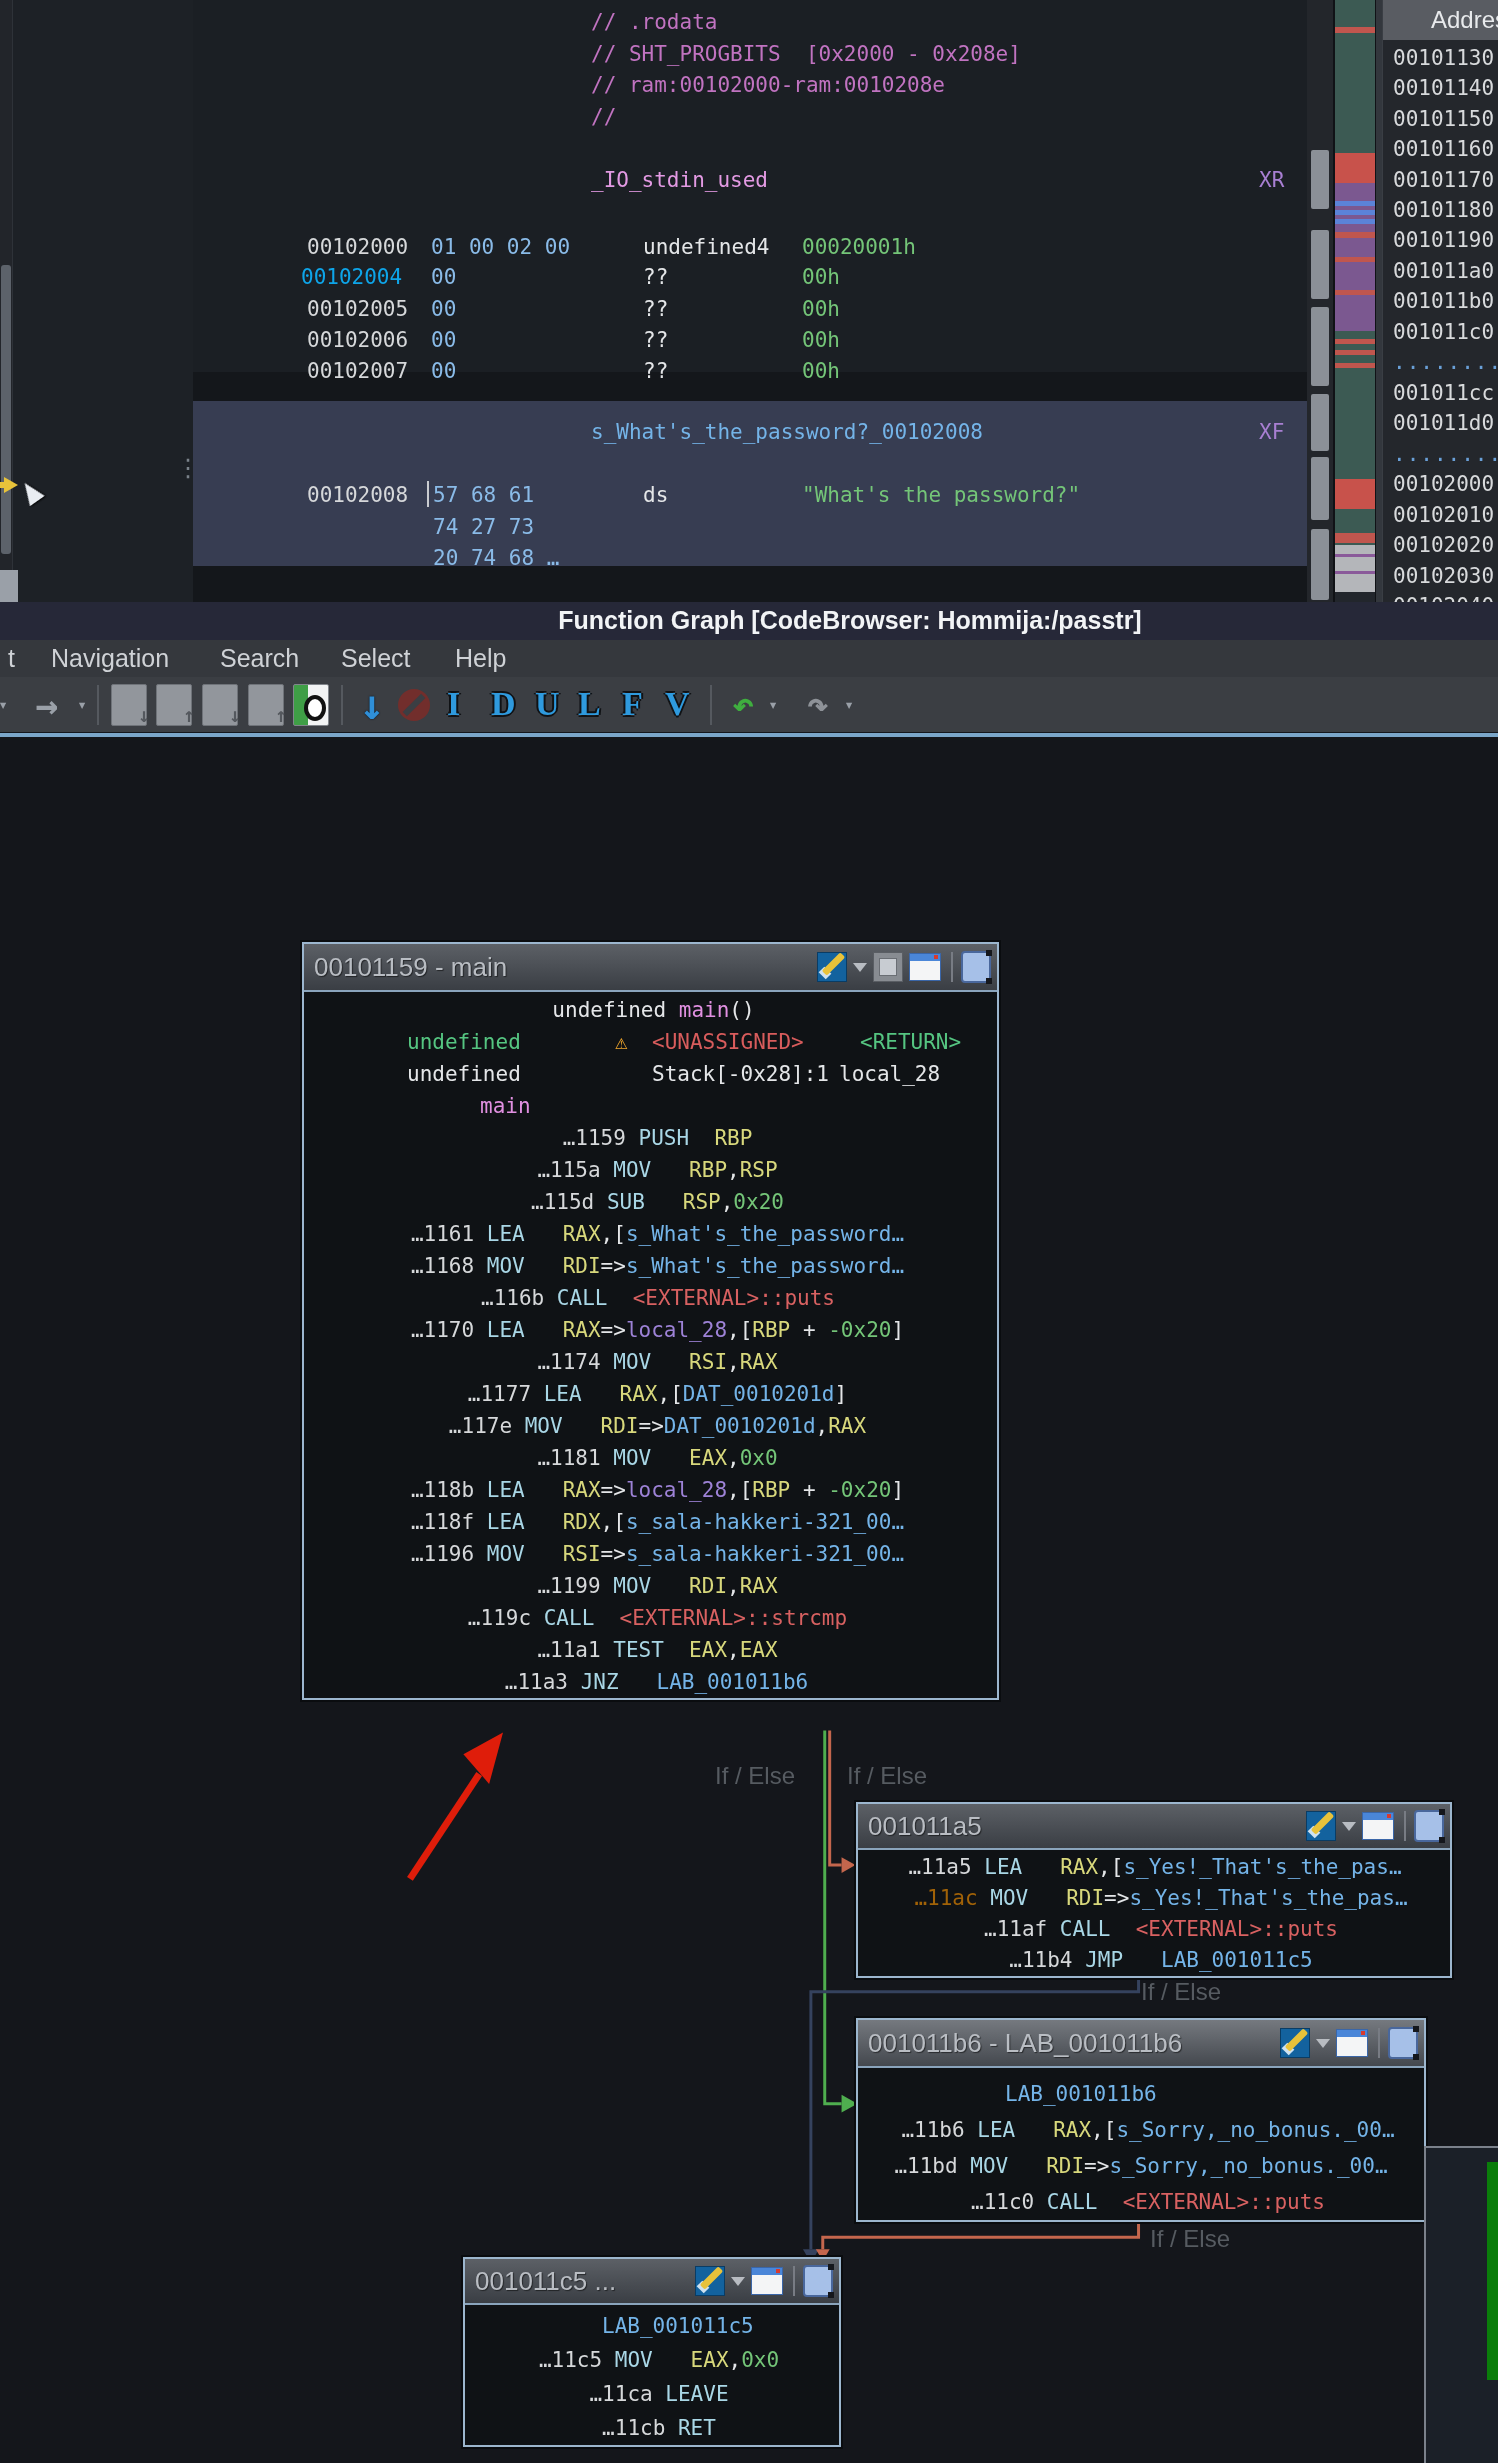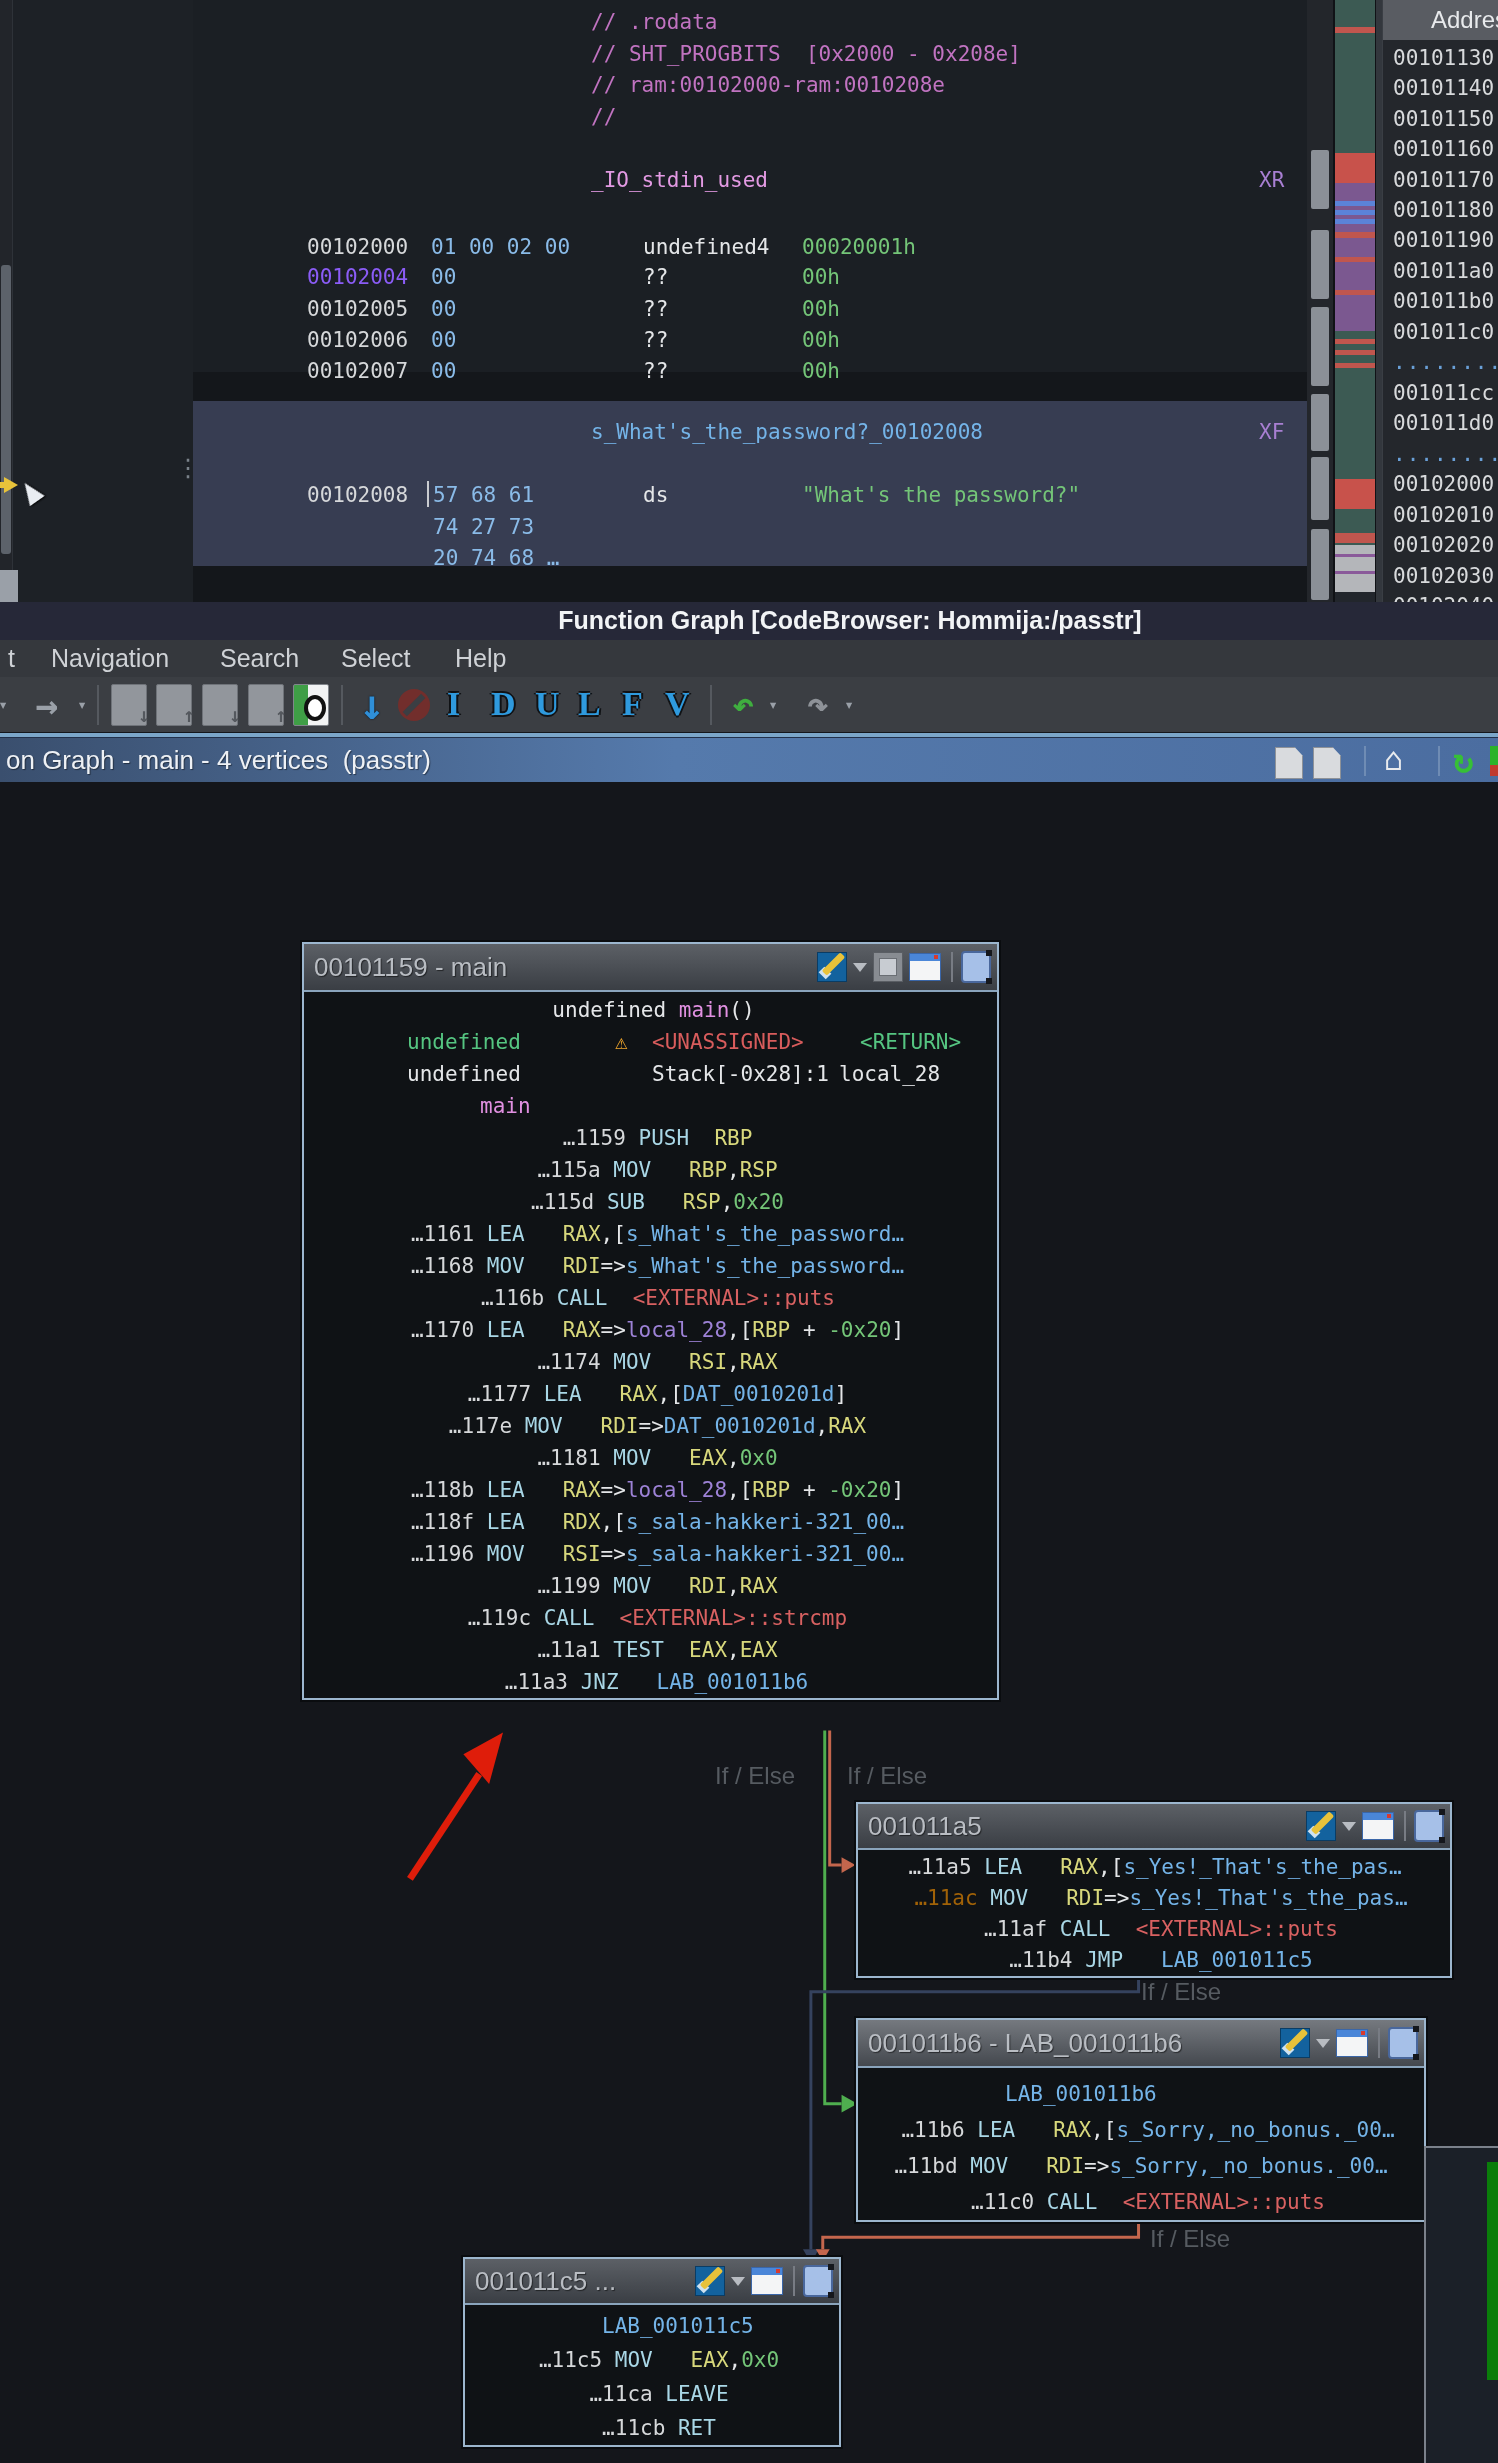--- a/index.html
+++ b/index.html
@@ -117,21 +117,21 @@
       <div id="band-top"></div>
       <div id="selection-bg" style="background: rgb(55, 61, 82);"></div>
       <div id="band-bottom"></div>
       <div id="listing-rows">
           <div class="lrow" style="top: 10px;"><span style="color: rgb(193, 115, 193); position: absolute; left: 398px;">// .rodata</span></div>
           <div class="lrow" style="top: 42px;"><span style="color: rgb(193, 115, 193); position: absolute; left: 398px;">// SHT_PROGBITS  [0x2000 - 0x208e]</span></div>
           <div class="lrow" style="top: 73px;"><span style="color: rgb(193, 115, 193); position: absolute; left: 398px;">// ram:00102000-ram:0010208e</span></div>
           <div class="lrow" style="top: 105px;"><span style="color: rgb(193, 115, 193); position: absolute; left: 398px;">//</span></div>
           <div class="lrow" style="top: 168px;"><span style="color: rgb(227, 154, 227); position: absolute; left: 398px;">_IO_stdin_used</span><span style="color: rgb(168, 127, 210); position: absolute; left: 1066px;">XR</span></div>
           <div class="lrow" style="top: 235px;"><span style="color: rgb(214, 216, 218); position: absolute; left: 114px;">00102000</span><span style="color: rgb(138, 187, 232); position: absolute; left: 238px;">01 00 02 00</span><span style="color: rgb(228, 230, 232); position: absolute; left: 450px;">undefined4</span><span style="color: rgb(116, 197, 120); position: absolute; left: 609px;">00020001h</span></div>
-          <div class="lrow" style="top: 265px;"><span style="color: #8b5cf6; position: absolute; left: 114px; text-align: center;">00102004</span><span style="color: rgb(138, 187, 232); position: absolute; left: 238px;">00</span><span style="color: rgb(228, 230, 232); position: absolute; left: 450px;">??</span><span style="color: rgb(116, 197, 120); position: absolute; left: 609px;">00h</span></div>
+          <div class="lrow" style="top: 265px;"><span style="color: #0ea5e9; position: absolute; left: 108px; text-align: center;">00102004</span><span style="color: rgb(138, 187, 232); position: absolute; left: 238px;">00</span><span style="color: rgb(228, 230, 232); position: absolute; left: 450px;">??</span><span style="color: rgb(116, 197, 120); position: absolute; left: 609px;">00h</span></div>
           <div class="lrow" style="top: 297px;"><span style="color: rgb(214, 216, 218); position: absolute; left: 114px;">00102005</span><span style="color: rgb(138, 187, 232); position: absolute; left: 238px;">00</span><span style="color: rgb(228, 230, 232); position: absolute; left: 450px;">??</span><span style="color: rgb(116, 197, 120); position: absolute; left: 609px;">00h</span></div>
           <div class="lrow" style="top: 328px;"><span style="color: rgb(214, 216, 218); position: absolute; left: 114px;">00102006</span><span style="color: rgb(138, 187, 232); position: absolute; left: 238px;">00</span><span style="color: rgb(228, 230, 232); position: absolute; left: 450px;">??</span><span style="color: rgb(116, 197, 120); position: absolute; left: 609px;">00h</span></div>
           <div class="lrow" style="top: 359px;"><span style="color: rgb(214, 216, 218); position: absolute; left: 114px;">00102007</span><span style="color: rgb(138, 187, 232); position: absolute; left: 238px;">00</span><span style="color: rgb(228, 230, 232); position: absolute; left: 450px;">??</span><span style="color: rgb(116, 197, 120); position: absolute; left: 609px;">00h</span></div>
           <div class="lrow" style="top: 420px;"><span style="color: rgb(116, 180, 232); position: absolute; left: 398px;">s_What's_the_password?_00102008</span><span style="color: rgb(168, 127, 210); position: absolute; left: 1066px;">XF</span></div>
           <div class="lrow" style="top: 483px;"><span style="color: rgb(214, 216, 218); position: absolute; left: 114px;">00102008</span><span style="color: rgb(138, 187, 232); position: absolute; left: 240px;">57 68 61</span><span style="color: rgb(228, 230, 232); position: absolute; left: 450px;">ds</span><span style="color: rgb(116, 197, 120); position: absolute; left: 609px;">"What's the password?"</span></div>
           <div class="lrow" style="top: 515px;"><span style="color: rgb(138, 187, 232); position: absolute; left: 240px;">74 27 73</span></div>
           <div class="lrow" style="top: 546px;"><span style="color: rgb(138, 187, 232); position: absolute; left: 240px;">20 74 68 …</span></div>
         </div>
       <div id="caret"></div>
     </div>
@@ -253,30 +253,20 @@
       </div>
     <span class="tb-sep" style="left:710px"></span>
     <span class="tb tb-undo" style="left:723px;width:40px">↶</span>
     <span class="tb tb-caret" style="left:766px;width:14px">▾</span>
     <span class="tb tb-redo" style="left:798px;width:40px">↷</span>
     <span class="tb tb-caret" style="left:842px;width:14px">▾</span>
   </div>
 
   <div id="accent-line"></div>
 
-  <div id="graph-hdr">
-    <span id="ghdr-title">on Graph - main - 4 vertices  (passtr)</span>
-    <span class="gh-page" style="left:1275px"></span>
-    <span class="gh-page" style="left:1313px"></span>
-    <span class="gh-sep" style="left:1364px"></span>
-    <span class="gh-home" style="left:1384px">⌂</span>
-    <span class="gh-sep" style="left:1438px"></span>
-    <span class="gh-refresh" style="left:1453px">↻</span>
-    <span id="gh-partial"></span>
-  </div>
 
   <div id="graph">
     <svg id="edges" viewBox="0 0 1514 2488">
         <polyline points="838,1748 838,1884 850,1884" fill="none" stroke="#c4664d" stroke-width="3"></polyline>
         <polygon points="850,1876 850,1892 864,1884" fill="#c4664d"></polygon>
         <polyline points="833,1748 833,2125 850,2125" fill="none" stroke="#4fae4f" stroke-width="3"></polyline>
         <polygon points="850,2116 850,2134 866,2125" fill="#4fae4f"></polygon>
         <polyline points="1150,1992 1150,2012 819,2012 819,2272" fill="none" stroke="#35425e" stroke-width="3"></polyline>
         <polygon points="811,2272 827,2272 819,2286" fill="#35425e"></polygon>
         <polyline points="1150,2244 1150,2260 831,2260 831,2272" fill="none" stroke="#c4664d" stroke-width="3"></polyline>

